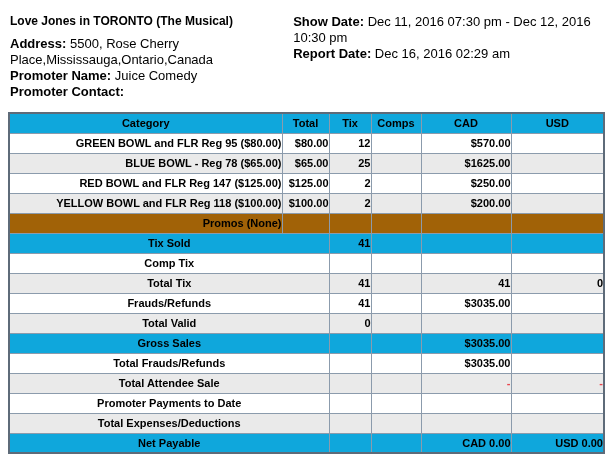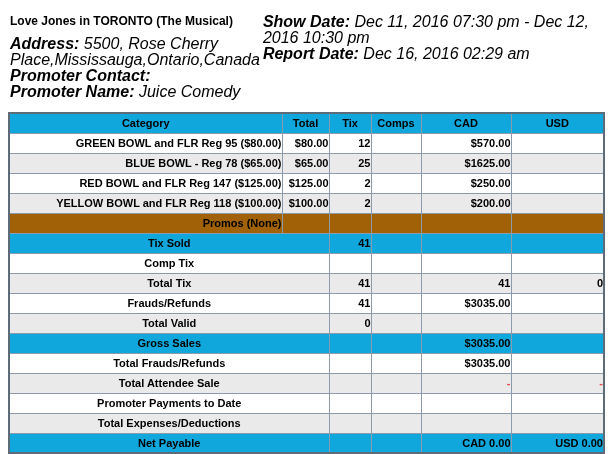--- a/index.html
+++ b/index.html
@@ -7,21 +7,21 @@
   body {
     width: 612px; height: 454px;
     background: #ffffff;
     font-family: "Liberation Sans", sans-serif;
     color: #000;
     overflow: hidden;
   }
   .hdr { display: flex; padding: 12px 12px 0 10px; }
   .hdr-left { width: 328px; }
   .title { font-size: 12px; font-weight: bold; margin: 2px 0 8px 0; }
-  .meta-line { font-size: 16px; line-height: 16px; font-style: italic; }
+  .meta-line { font-size: 13px; line-height: 16px; }
   .meta-label { font-weight: bold; }
   .hdr-right { font-size: 10.5px; line-height: 17px; padding-top: 2px; }
 
   table.report {
     border-collapse: collapse;
     table-layout: fixed;
     width: 595px;
     margin: 12px 1px 0 8px;
     font-size: 11px;
     font-weight: bold;
@@ -49,26 +49,26 @@
 <body>
 
 <div class="hdr">
   <div class="hdr-left">
     <div class="title">Love Jones in TORONTO (The Musical)</div>
     <div class="meta-line">
       <span class="meta-label">Address:</span>
       <span>5500, Rose Cherry Place,Mississauga,Ontario,Canada</span>
     </div>
     <div class="meta-line">
+      <span class="meta-label">Promoter Name:</span>
+      <span>Juice Comedy</span>
+    </div>
+    <div class="meta-line">
       <span class="meta-label">Promoter Contact:</span>
       <span></span>
-    </div>
-    <div class="meta-line">
-      <span class="meta-label">Promoter Name:</span>
-      <span>Juice Comedy</span>
     </div>
   </div>
   <div class="hdr-right">
     <div class="meta-line">
       <span class="meta-label">Show Date:</span>
       <span>Dec 11, 2016 07:30 pm - Dec 12, 2016 10:30 pm</span>
     </div>
     <div class="meta-line">
       <span class="meta-label">Report Date:</span>
       <span>Dec 16, 2016 02:29 am</span>

